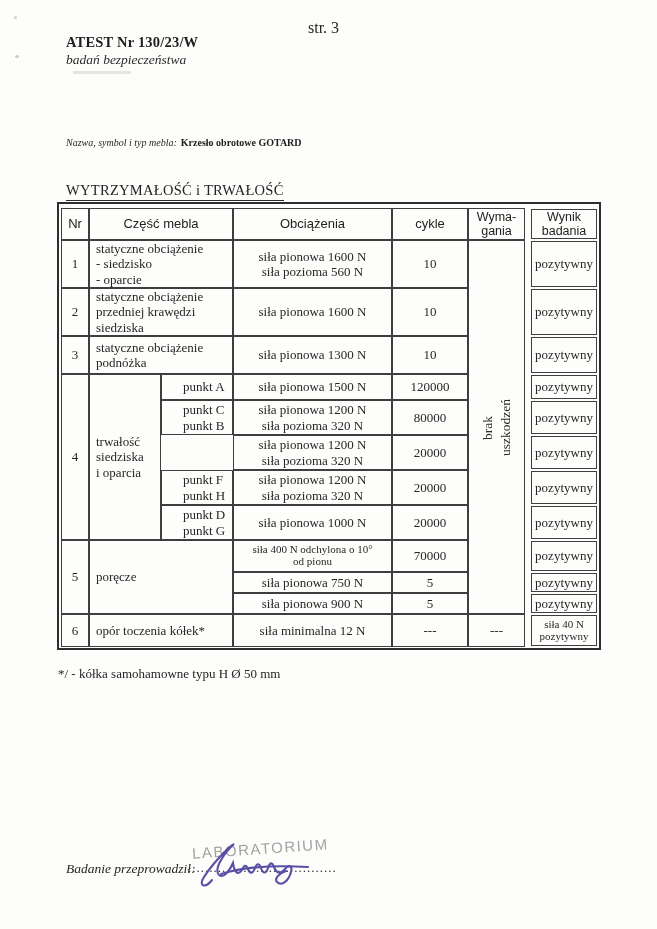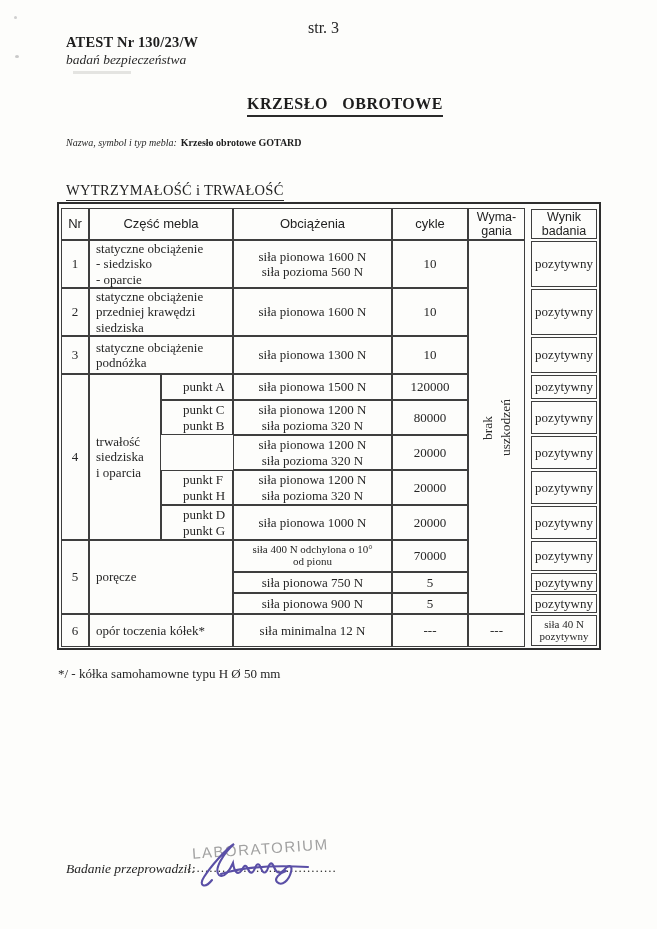--- a/index.html
+++ b/index.html
@@ -54,21 +54,20 @@
 
 <div class="page">
 
   <div class="abs speck1"></div>
   <div class="abs speck2"></div>
   <div class="abs streak"></div>
 
   <div class="abs page-number serif">str. 3</div>
   <div class="abs atest-title serif">ATEST Nr 130/23/W</div>
   <div class="abs atest-subtitle serif">badań bezpieczeństwa</div>
-  <div class="abs doc-title serif">KRZESŁO OBROTOWE</div>
 
   <div class="abs name-line serif">
     <span class="lbl">Nazwa, symbol i typ mebla:</span><span class="val">Krzesło obrotowe GOTARD</span>
   </div>
 
   <div class="abs section-title serif">WYTRZYMAŁOŚĆ i TRWAŁOŚĆ</div>
 
   <div class="abs tbl">
     <div class="grid">
 

